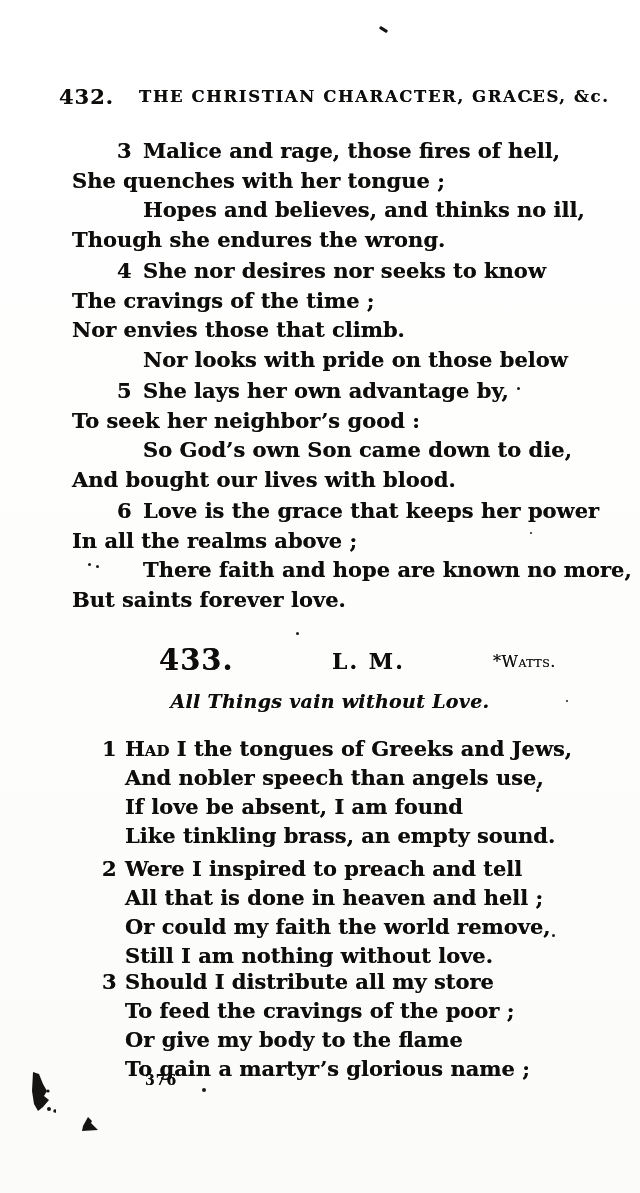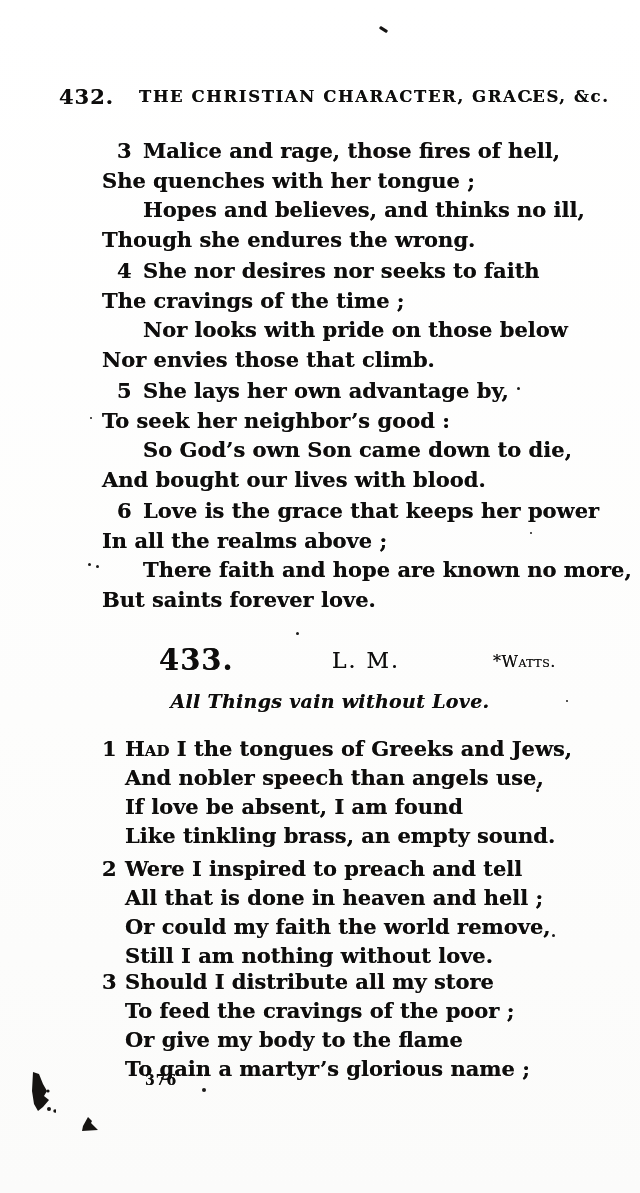--- a/index.html
+++ b/index.html
@@ -17,29 +17,29 @@
   
   .running-header{position:absolute;top:84px;left:0;width:520px;height:26px;}
   .rh-num{position:absolute;left:59px;top:0;font-size:21px;font-weight:700;letter-spacing:1px;}
   .rh-title{position:absolute;left:139px;top:3px;font-size:16.5px;font-weight:700;letter-spacing:1.6px;white-space:nowrap;}
 
   
   .stanza{position:absolute;left:0;width:640px;font-size:21px;font-weight:700;line-height:29.5px;}
   .vnum{position:absolute;top:0;font-size:21px;font-weight:700;}
   .h432 .vnum{left:117px;}
   .h432 .vline{margin-left:143px;white-space:nowrap;}
-  .h432 .vline.even{margin-left:102px;}
+  .h432 .vline.even{margin-left:72px;}
   .h433 .vnum{left:102px;}
   .h433 .vline{margin-left:125px;white-space:nowrap;line-height:29px;}
   .h433{line-height:29px;}
 
   
   .hymn-heading{position:absolute;top:643px;left:16px;width:640px;height:40px;}
   .hh-num{position:absolute;left:143px;top:0;font-size:29px;font-weight:700;letter-spacing:1px;}
-  .hh-meter{position:absolute;left:316px;top:5px;font-size:22px;font-weight:400;letter-spacing:2px;}
+  .hh-meter{position:absolute;left:316px;top:5px;font-size:22px;font-weight:700;letter-spacing:2px;}
   .hh-author{position:absolute;left:477px;top:9px;font-size:16px;font-weight:400;letter-spacing:.5px;}
   .smallcaps{font-variant:small-caps;}
 
   .hymn-subtitle{position:absolute;top:690px;left:0;width:660px;text-align:center;
     font-size:19px;font-style:italic;font-weight:700;letter-spacing:.3px;}
 
   .page-number{position:absolute;left:145px;top:1072px;font-size:14px;font-weight:700;letter-spacing:1px;}
 
   
   .speck{position:absolute;background:#1c1b1a;border-radius:50%;}
@@ -59,24 +59,24 @@
   <section class="stanza h432" style="top:136px">
     <span class="vnum">3</span>
     <div class="vline">Malice and rage, those fires of hell,</div>
     <div class="vline even">She quenches with her tongue ;</div>
     <div class="vline">Hopes and believes, and thinks no ill,</div>
     <div class="vline even">Though she endures the wrong.</div>
   </section>
 
   <section class="stanza h432" style="top:256px">
     <span class="vnum">4</span>
-    <div class="vline">She nor desires nor seeks to faith</div>
+    <div class="vline">She nor desires nor seeks to know</div>
     <div class="vline even">The cravings of the time ;</div>
+    <div class="vline even">Nor envies those that climb.</div>
     <div class="vline">Nor looks with pride on those below</div>
-    <div class="vline even">Nor envies those that climb.</div>
   </section>
 
   <section class="stanza h432" style="top:376px">
     <span class="vnum">5</span>
     <div class="vline">She lays her own advantage by,</div>
     <div class="vline even">To seek her neighbor’s good :</div>
     <div class="vline">So God’s own Son came down to die,</div>
     <div class="vline even">And bought our lives with blood.</div>
   </section>
 

